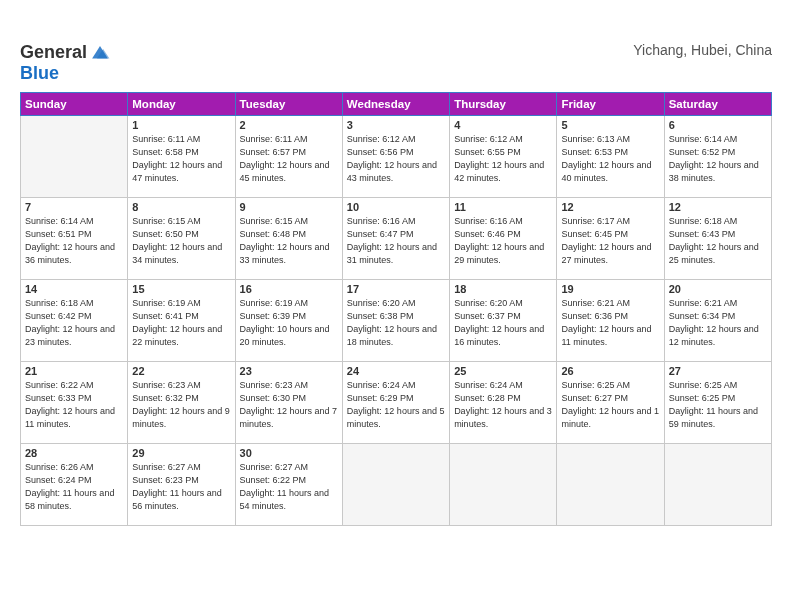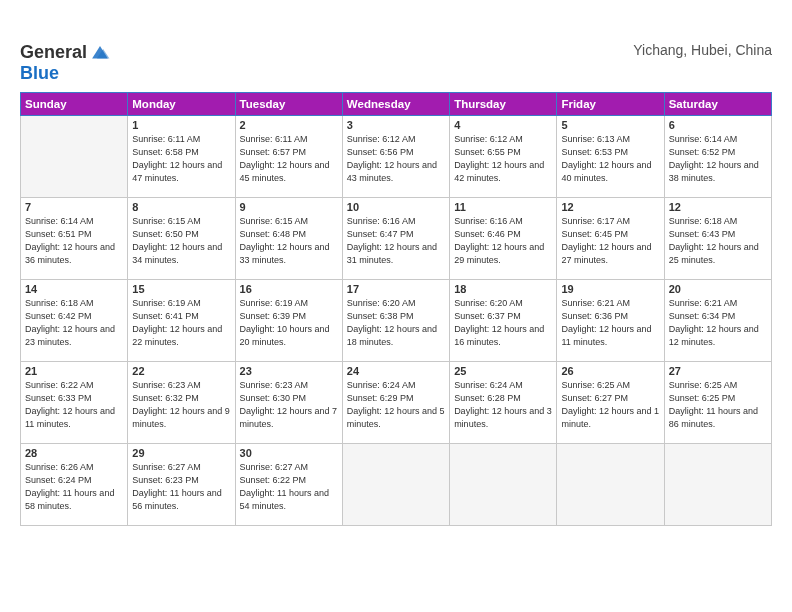--- a/index.html
+++ b/index.html
@@ -240,21 +240,21 @@
           <td>
             <span class="day-num">25</span>
             <div class="day-info"><span>Sunrise: 6:24 AM</span><br><span>Sunset: 6:28 PM</span><br><span>Daylight: 12 hours and 3 minutes.</span></div>
           </td>
           <td>
             <span class="day-num">26</span>
             <div class="day-info"><span>Sunrise: 6:25 AM</span><br><span>Sunset: 6:27 PM</span><br><span>Daylight: 12 hours and 1 minute.</span></div>
           </td>
           <td>
             <span class="day-num">27</span>
-            <div class="day-info"><span>Sunrise: 6:25 AM</span><br><span>Sunset: 6:25 PM</span><br><span>Daylight: 11 hours and 86 minutes.</span></div>
+            <div class="day-info"><span>Sunrise: 6:25 AM</span><br><span>Sunset: 6:25 PM</span><br><span>Daylight: 11 hours and 59 minutes.</span></div>
           </td>
         </tr>
         <tr>
           <td>
             <span class="day-num">28</span>
             <div class="day-info"><span>Sunrise: 6:26 AM</span><br><span>Sunset: 6:24 PM</span><br><span>Daylight: 11 hours and 58 minutes.</span></div>
           </td>
           <td>
             <span class="day-num">29</span>
             <div class="day-info"><span>Sunrise: 6:27 AM</span><br><span>Sunset: 6:23 PM</span><br><span>Daylight: 11 hours and 56 minutes.</span></div>

